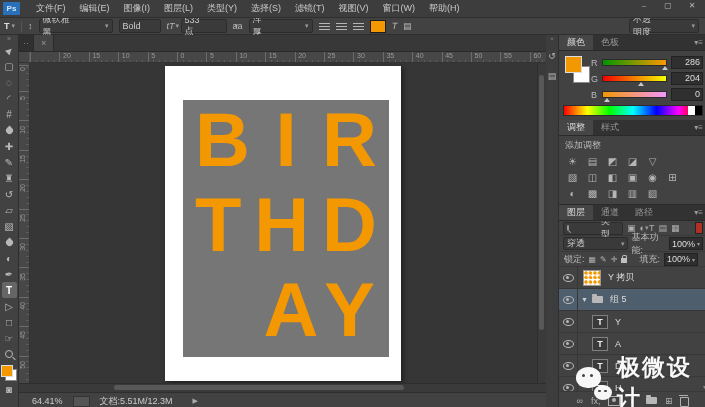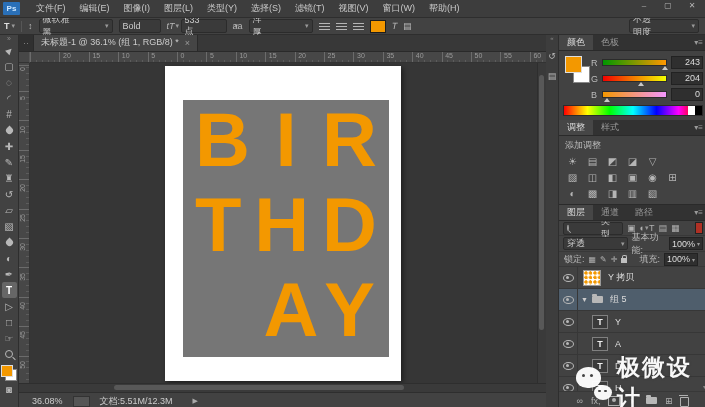--- a/index.html
+++ b/index.html
@@ -247,21 +247,20 @@
         <span class="fg"></span>
         <span class="bgc"></span>
       </div>
       <span class="tool">◙</span>
     </div>
 
     <div id="doccol">
       <div id="tabrow">
         <div id="tab-overflow">··</div>
         <div id="doctab">
-          <span>未标题-1 @ 36.1% (组 1, RGB/8) *</span>
           <span class="x">×</span>
         </div>
       </div>
       <div id="rulerrow">
         <div id="ruler-corner"></div>
         <div id="hruler">
             <span style="left: 33px;">20</span>
             <span style="left: 62.4px;">15</span>
             <span style="left: 91.8px;">10</span>
             <span style="left: 121.2px;">5</span>
@@ -315,21 +314,21 @@
           </div>
         </div>
         <div id="vscroll">
             <div class="thumb"></div>
           </div>
       </div>
       <div id="hscroll">
           <div class="thumb"></div>
         </div>
       <div id="statusbar">
-        <span class="zoom">36.08%</span>
+        <span class="zoom">64.41%</span>
         <span id="status-info"></span>
         <span class="doc">文档:5.51M/12.3M</span>
         <span class="arr">▶</span>
       </div>
     </div>
 
     <div id="dockstrip">
       <div class="hdr">«</div>
       <span class="dock-ic">↺</span>
       <span class="dock-ic">▤</span>
@@ -346,21 +345,21 @@
         <div id="cswatches">
           <span class="fg"></span>
           <span class="bgc"></span>
         </div>
         <div id="sliders">
           <div class="srow">
             <span class="lbl">R</span>
             <span class="track" id="track-r">
                 <i class="thumb-tri" style="left:93%"></i>
               </span>
-            <span class="val">243</span>
+            <span class="val">286</span>
           </div>
           <div class="srow">
             <span class="lbl">G</span>
             <span class="track" id="track-g">
                 <i class="thumb-tri" style="left:56%"></i>
               </span>
             <span class="val">204</span>
           </div>
           <div class="srow">
             <span class="lbl">B</span>

